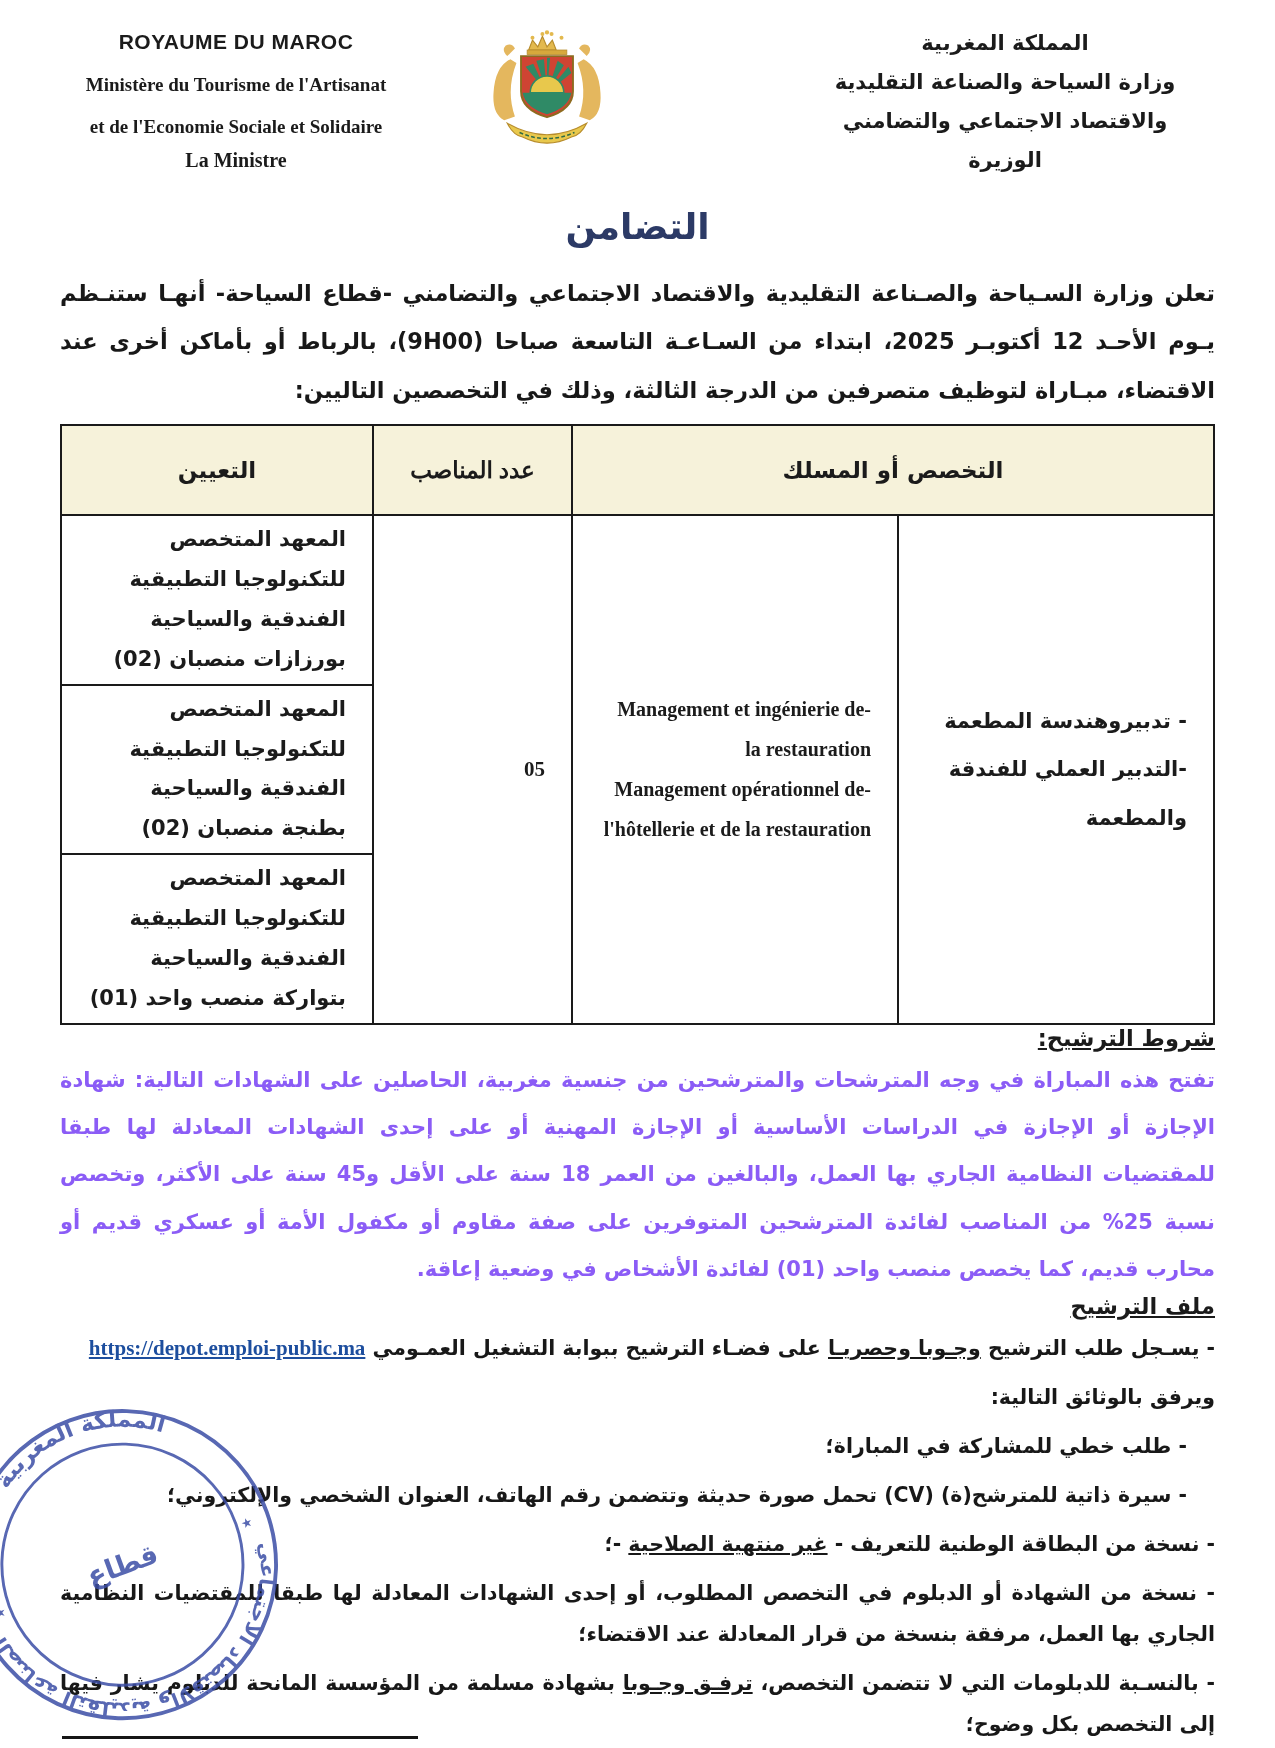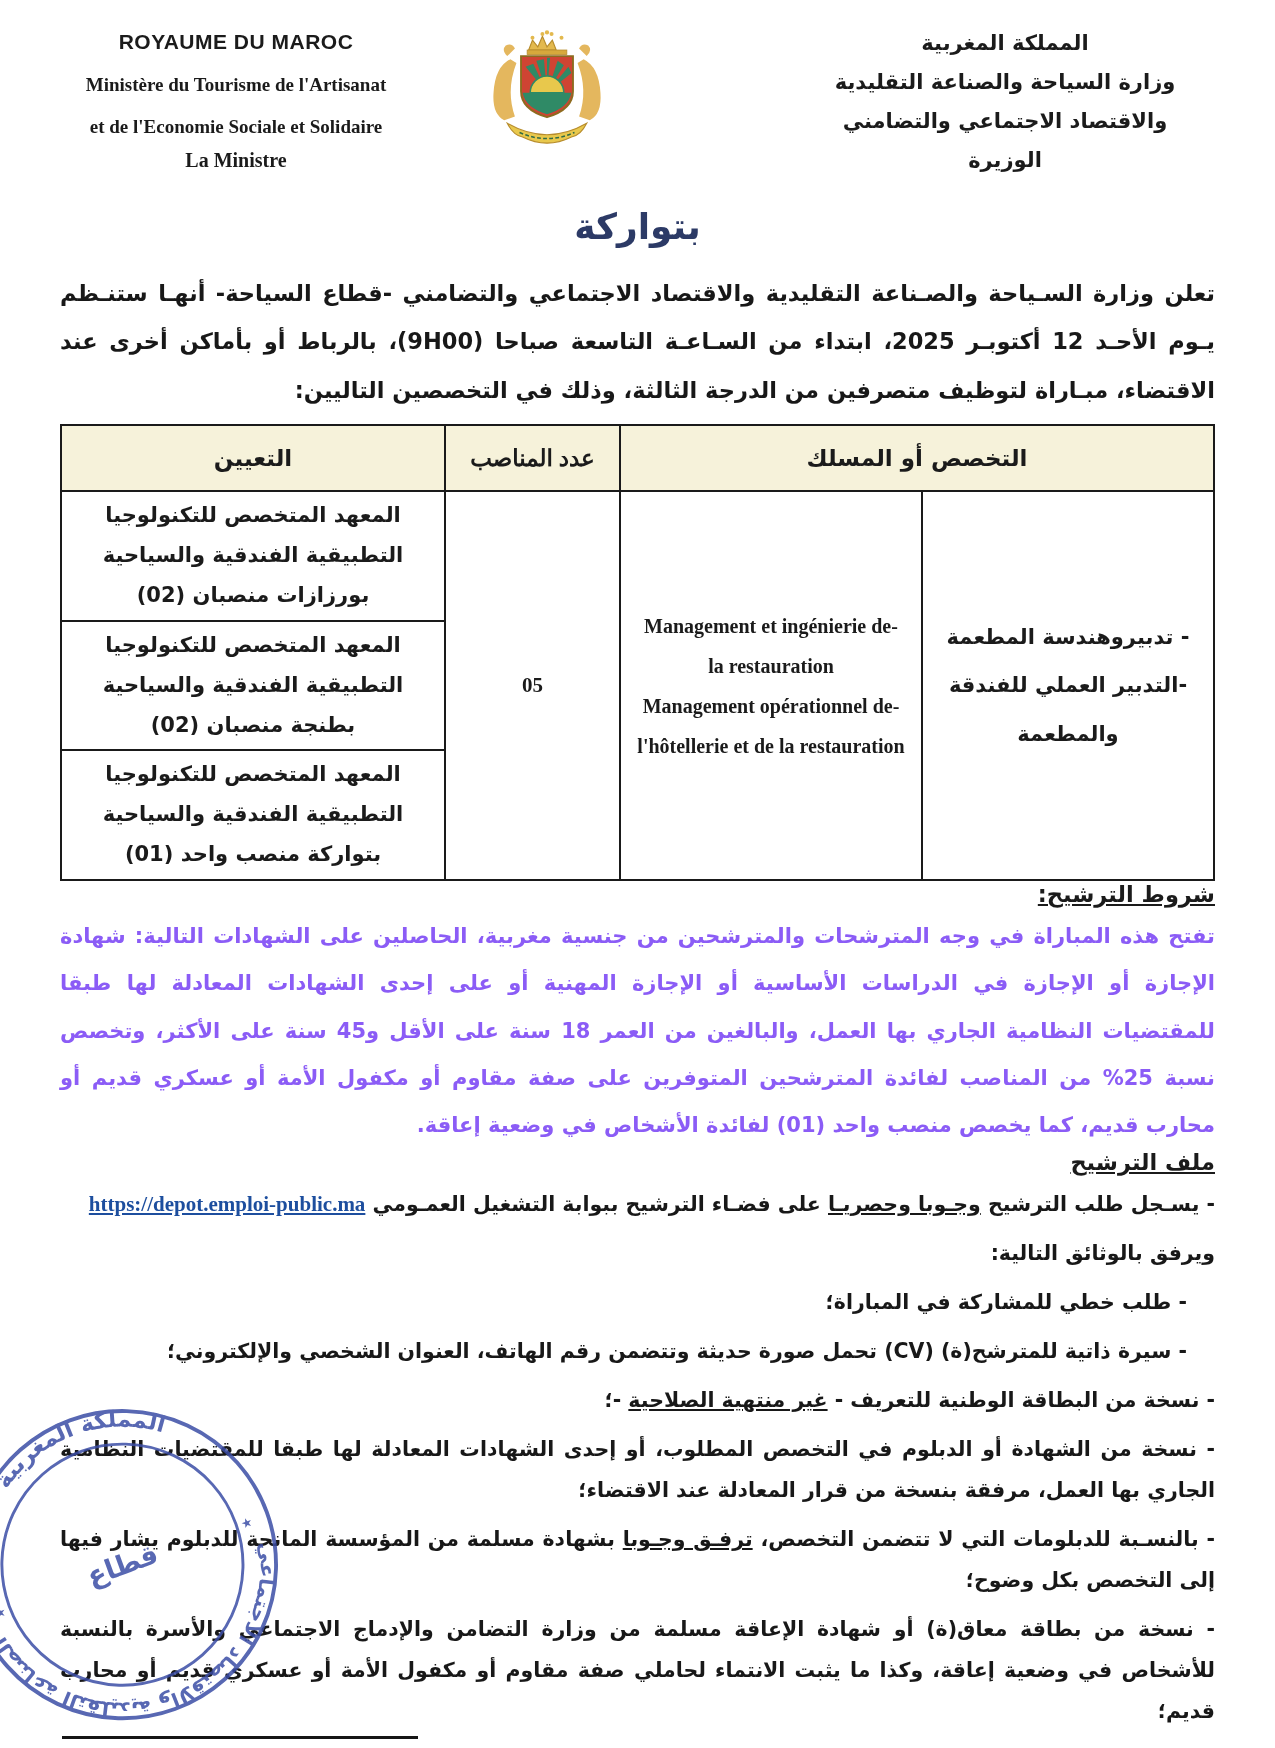--- a/index.html
+++ b/index.html
@@ -18,22 +18,22 @@
   .hdr-right{margin-left:auto;width:420px;text-align:center;direction:rtl;
     font-weight:700;font-size:21px;line-height:39px;padding-top:2px;}
   
   .title1{text-align:center;font-size:36px;font-weight:700;color:#2c3a66;margin-top:26px;}
   .title2{text-align:center;font-size:29px;font-weight:700;color:#2c3a66;margin-top:12px;}
   .intro{direction:rtl;text-align:justify;font-size:22.5px;font-weight:700;
     line-height:2.15;margin-top:22px;color:#181818;}
   
   table.vacancies{width:100%;border-collapse:collapse;direction:rtl;margin-top:10px;}
   .vacancies th,.vacancies td{border:2px solid #1a1a1a;}
-  .vacancies th{background:#f6f2da;font-size:23px;font-weight:700;height:60px;padding:2px 8px;}
-  .vacancies td{text-align:center;vertical-align:middle;padding:4px 14px;}
+  .vacancies th{background:#f6f2da;font-size:23px;font-weight:700;height:60px;padding:14px 8px;}
+  .vacancies td{text-align:right;vertical-align:middle;padding:4px 26px;}
   .cell-assign{height:89px;font-size:21px;font-weight:700;line-height:1.9;}
   .cell-pos{font-family:"Liberation Serif",serif;font-size:21px;font-weight:600;width:145px;}
   .cell-fr{font-family:"Liberation Serif",serif;font-size:20px;font-weight:700;width:272px;line-height:2.0;}
   .cell-ar{font-size:21px;font-weight:700;width:262px;line-height:2.3;}
   
   .sec-heading{direction:rtl;text-align:right;font-size:22.5px;font-weight:800;
     text-decoration:underline;}
   .cond-body{direction:rtl;text-align:justify;font-size:21px;font-weight:600;
     line-height:2.25;margin-top:6px;color:#8b5cf6;}
   .file-list{direction:rtl;margin-top:4px;font-size:20.5px;font-weight:600;color:#181818;}
@@ -99,21 +99,21 @@
     </div>
 
     <div class="hdr-right">
       <div>المملكة المغربية</div>
       <div>وزارة السياحة والصناعة التقليدية</div>
       <div>والاقتصاد الاجتماعي والتضامني</div>
       <div>الوزيرة</div>
     </div>
   </div>
 
-  <div class="title1">بتواركة</div>
+  <div class="title1">التضامن</div>
 
   <div class="intro">تعلن وزارة السـياحة والصـناعة التقليدية والاقتصاد الاجتماعي والتضامني -قطاع السياحة- أنهـا ستنـظم يـوم الأحـد 12 أكتوبـر 2025، ابتداء من السـاعـة التاسعة صباحا (9H00)، بالرباط أو بأماكن أخرى عند الاقتضاء، مبـاراة لتوظيف متصرفين من الدرجة الثالثة، وذلك في التخصصين التاليين:</div>
 
   <table class="vacancies">
     <tbody>
       <tr>
         <th colspan="2">التخصص أو المسلك</th>
         <th class="cell-pos">عدد المناصب</th>
         <th>التعيين</th>
       </tr>

